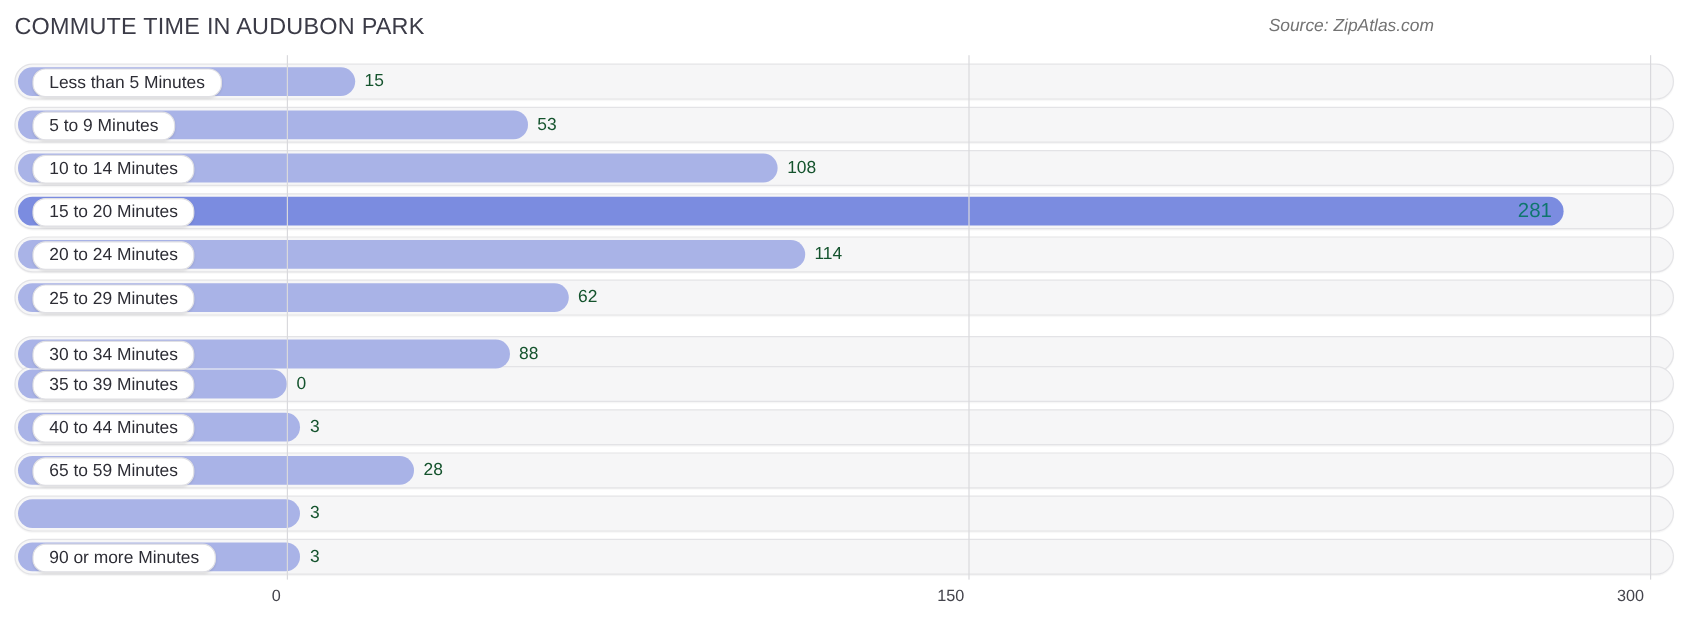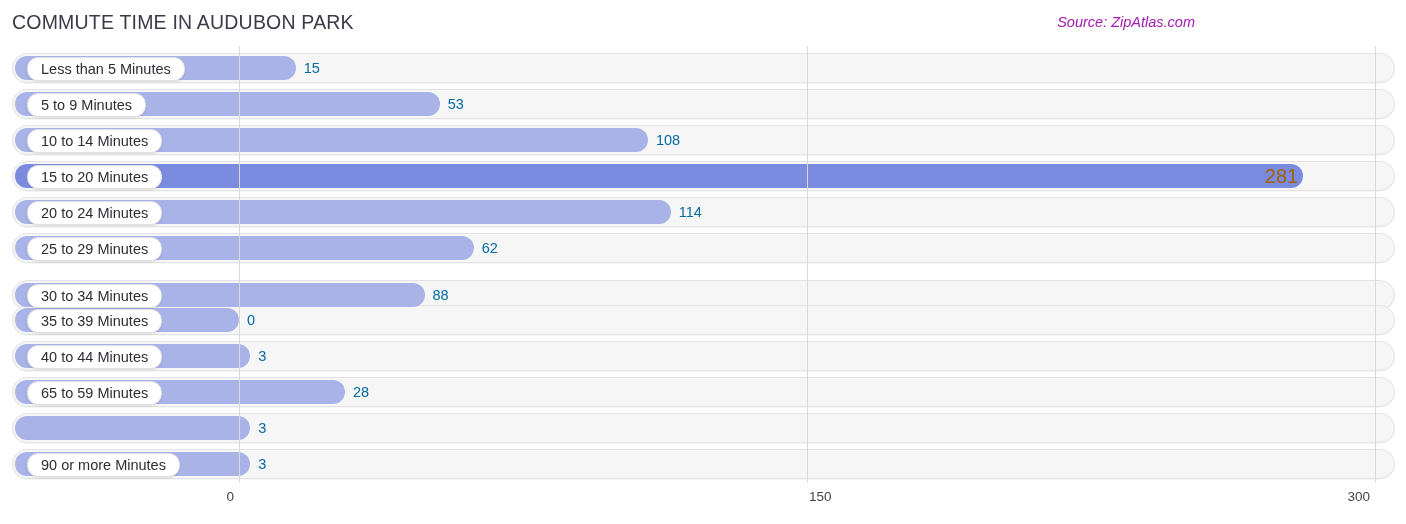--- a/index.html
+++ b/index.html
@@ -33,21 +33,21 @@
     color: #3b3b47;
     font-weight: 400;
     white-space: nowrap;
   }
   .chart-source {
     position: absolute;
     right: 11px;
     top: 14px;
     font-size: 14.5px;
     font-style: italic;
-    color: #a21caf;
+    color: #737373;
     white-space: nowrap;
   }
 
   
   .plot {
     position: absolute;
     left: 0;
     top: 46px;
     width: 1406px;
     height: 437px;
@@ -115,32 +115,32 @@
     z-index: 4;
     box-shadow: 0 1px 2px rgba(0,0,0,0.10);
   }
   
   .value-out {
     position: absolute;
     top: 0;
     height: 30px;
     line-height: 30px;
     font-size: 14.5px;
-    color: #0369a1;
+    color: #14532d;
     white-space: nowrap;
     z-index: 4;
   }
   
   .value-in {
     position: absolute;
     top: 0;
     height: 30px;
     line-height: 30px;
-    font-size: 20px;
-    color: #a16207;
+    font-size: 17px;
+    color: #0f766e;
     white-space: nowrap;
     z-index: 5;
   }
 
   
   .axis {
     position: absolute;
     left: 0;
     top: 483px;
     width: 1406px;
@@ -234,15 +234,15 @@
     <div class="row" style="top: 403px;">
       <div class="track"></div>
       <div class="label-pill">90 or more Minutes</div>
       <div class="bar" style="width: 235.36px;"></div>
       <div class="value-out" style="left: 246.36px;">3</div>
     </div>
   </div>
 
 <div class="axis" id="axis-area">
     <div class="tick-label" style="left: 226.484px;">0</div>
-    <div class="tick-label" style="left: 809px;">150</div>
+    <div class="tick-label" style="left: 781px;">150</div>
     <div class="tick-label" style="left: 1347.47px;">300</div>
   </div>
 
 </body></html>

